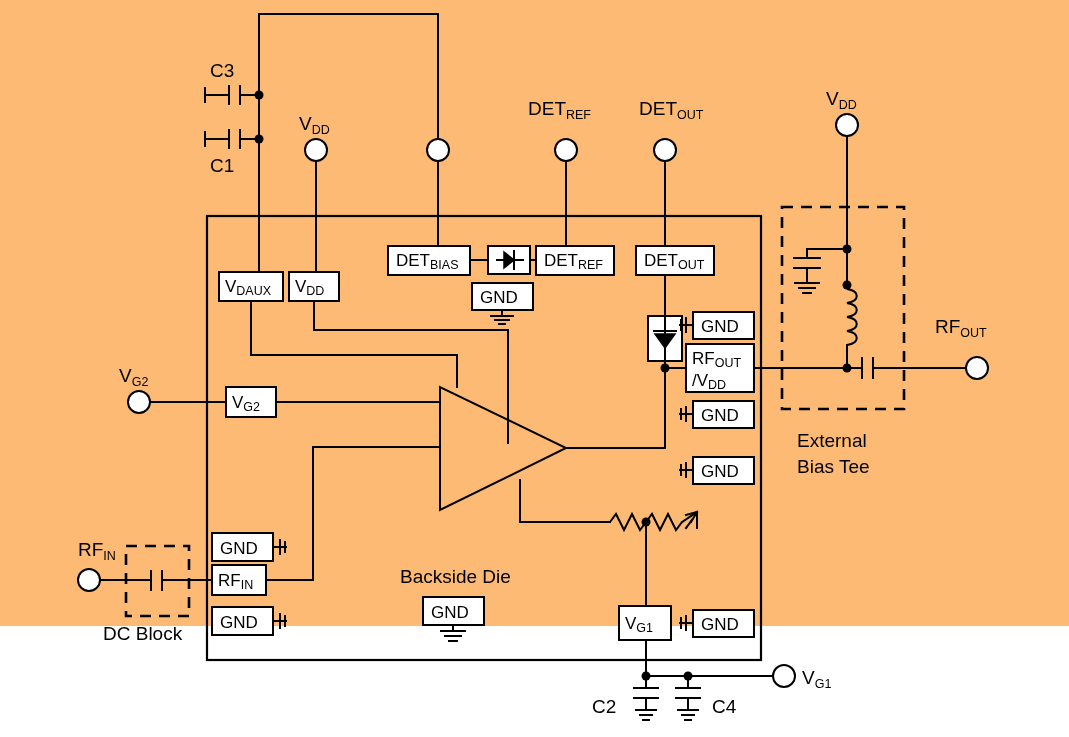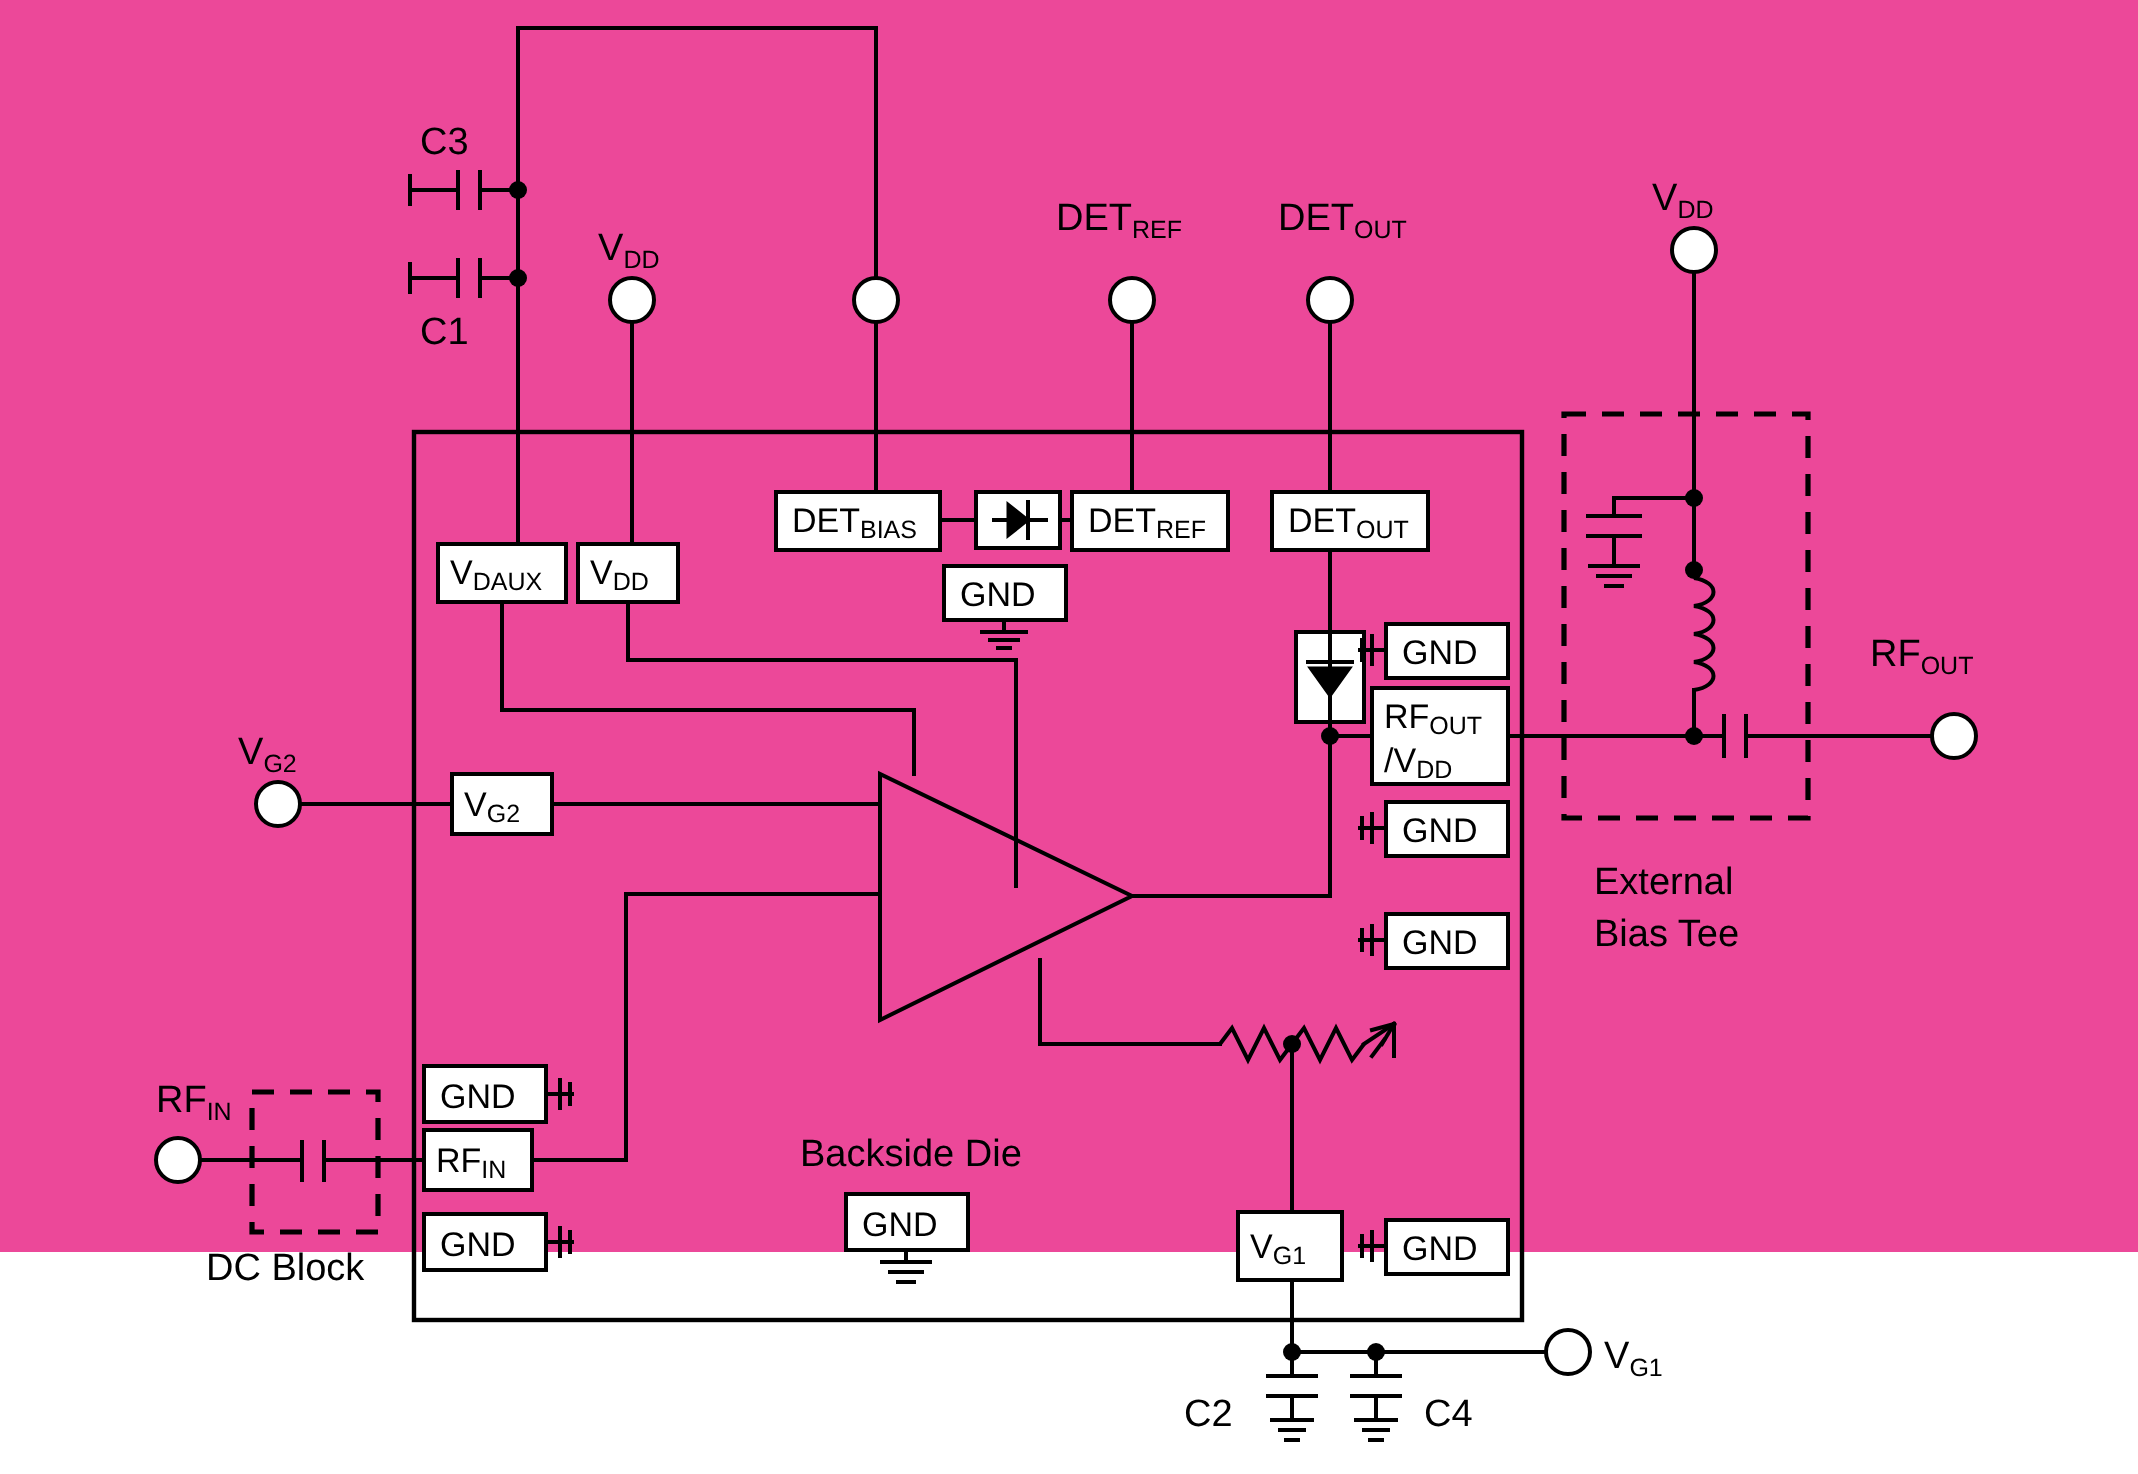--- a/index.html
+++ b/index.html
@@ -1,17 +1,17 @@
 <!DOCTYPE html>
 <html><head>
 <meta charset="utf-8">
 <style>
   html,body{margin:0;padding:0;background:#ffffff;}
   body{width:1069px;height:737px;font-family:"Liberation Sans",sans-serif;overflow:hidden;}
-  #root{position:relative;width:1069px;height:626px;background:#ec4899;}
+  #root{position:relative;width:1069px;height:626px;background:#fdba74;}
   svg{display:block;}
   .wire{stroke:#000;stroke-width:2;fill:none;stroke-linecap:square;}
   .thin{stroke:#000;stroke-width:2;fill:none;}
   .pad{fill:#fff;stroke:#000;stroke-width:2;}
   .diebox{fill:none;stroke:#000;stroke-width:2.2;}
   .dash{fill:none;stroke:#000;stroke-width:2.6;stroke-dasharray:11 8;}
   .dot{fill:#000;}
   .port{fill:#fff;stroke:#000;stroke-width:2;}
   .lbl{font-family:"Liberation Sans",sans-serif;font-size:17px;fill:#000;}
   .padlbl{font-family:"Liberation Sans",sans-serif;font-size:17px;fill:#000;}

